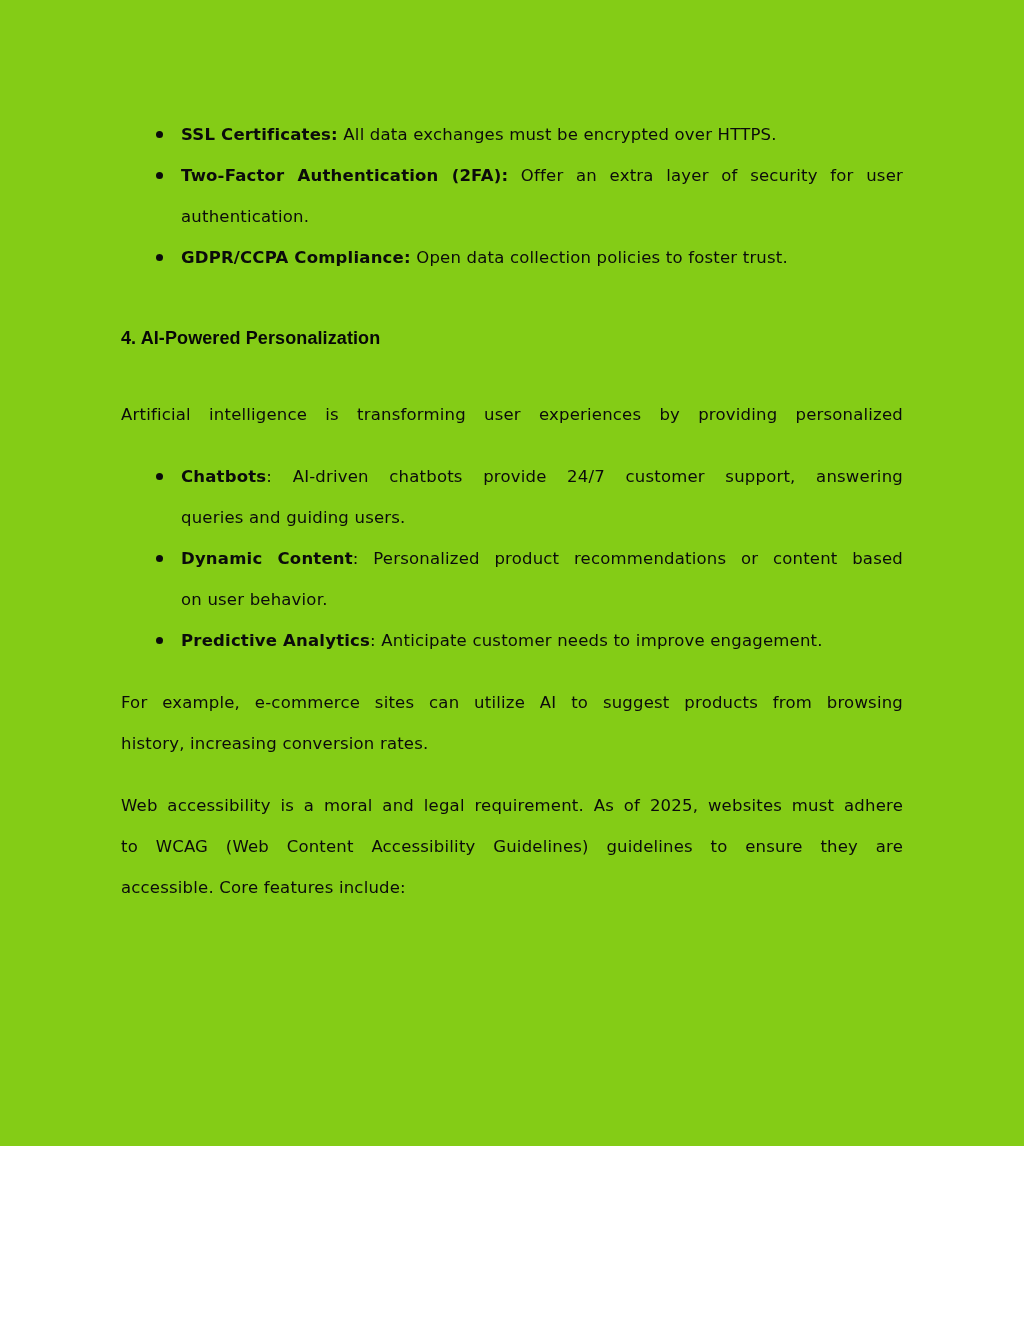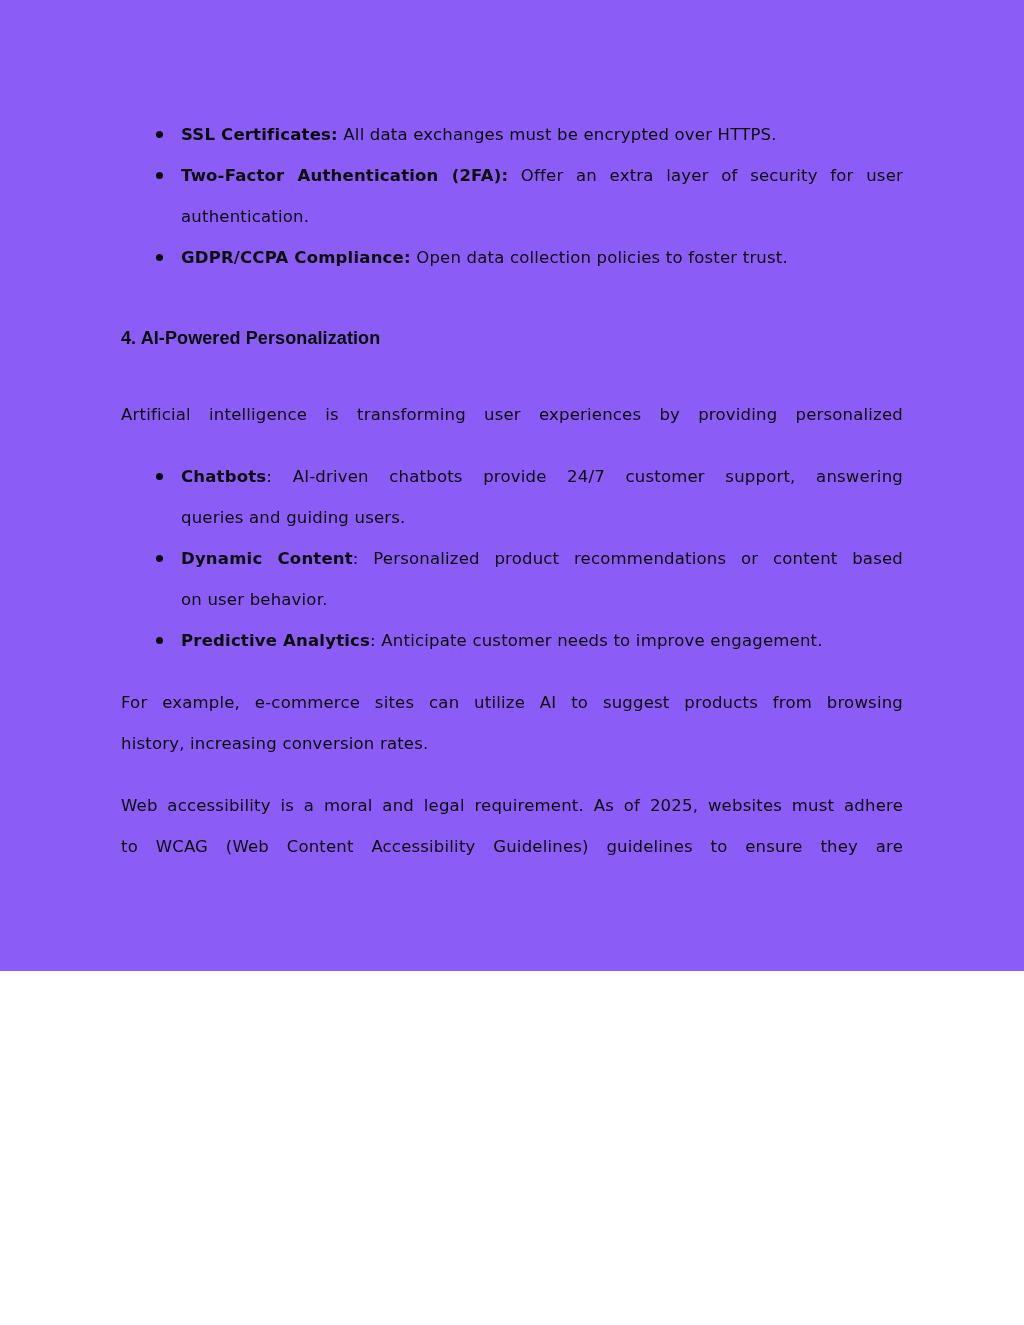--- a/index.html
+++ b/index.html
@@ -3,23 +3,23 @@
 <meta charset="utf-8">
 <style>
   html, body {
     margin: 0;
     padding: 0;
     background: #ffffff;
   }
   .page {
     position: relative;
     width: 1024px;
-    height: 971px;
+    height: 1146px;
     margin: 0 auto;
-    background: #8b5cf6;
+    background: #84cc16;
     color: #0b0b0b;
     font-family: "DejaVu Sans", "Liberation Sans", sans-serif;
     font-size: 16.5px;
     line-height: 41px;
     letter-spacing: 0.2px;
     padding: 93px 121px 0 121px;
     box-sizing: border-box;
     overflow: hidden;
   }
   .blist {
@@ -109,16 +109,17 @@
 
   <div class="para">
     <span class="line stretch">For example, e-commerce sites can utilize AI to suggest products from browsing</span>
     <span class="line">history, increasing conversion rates.</span>
   </div>
 
 
   <div class="para">
     <span class="line stretch">Web accessibility is a moral and legal requirement. As of 2025, websites must adhere</span>
     <span class="line stretch">to WCAG (Web Content Accessibility Guidelines) guidelines to ensure they are</span>
+    <span class="line">accessible. Core features include:</span>
   </div>
 
 
 </div>
 
 </body></html>

